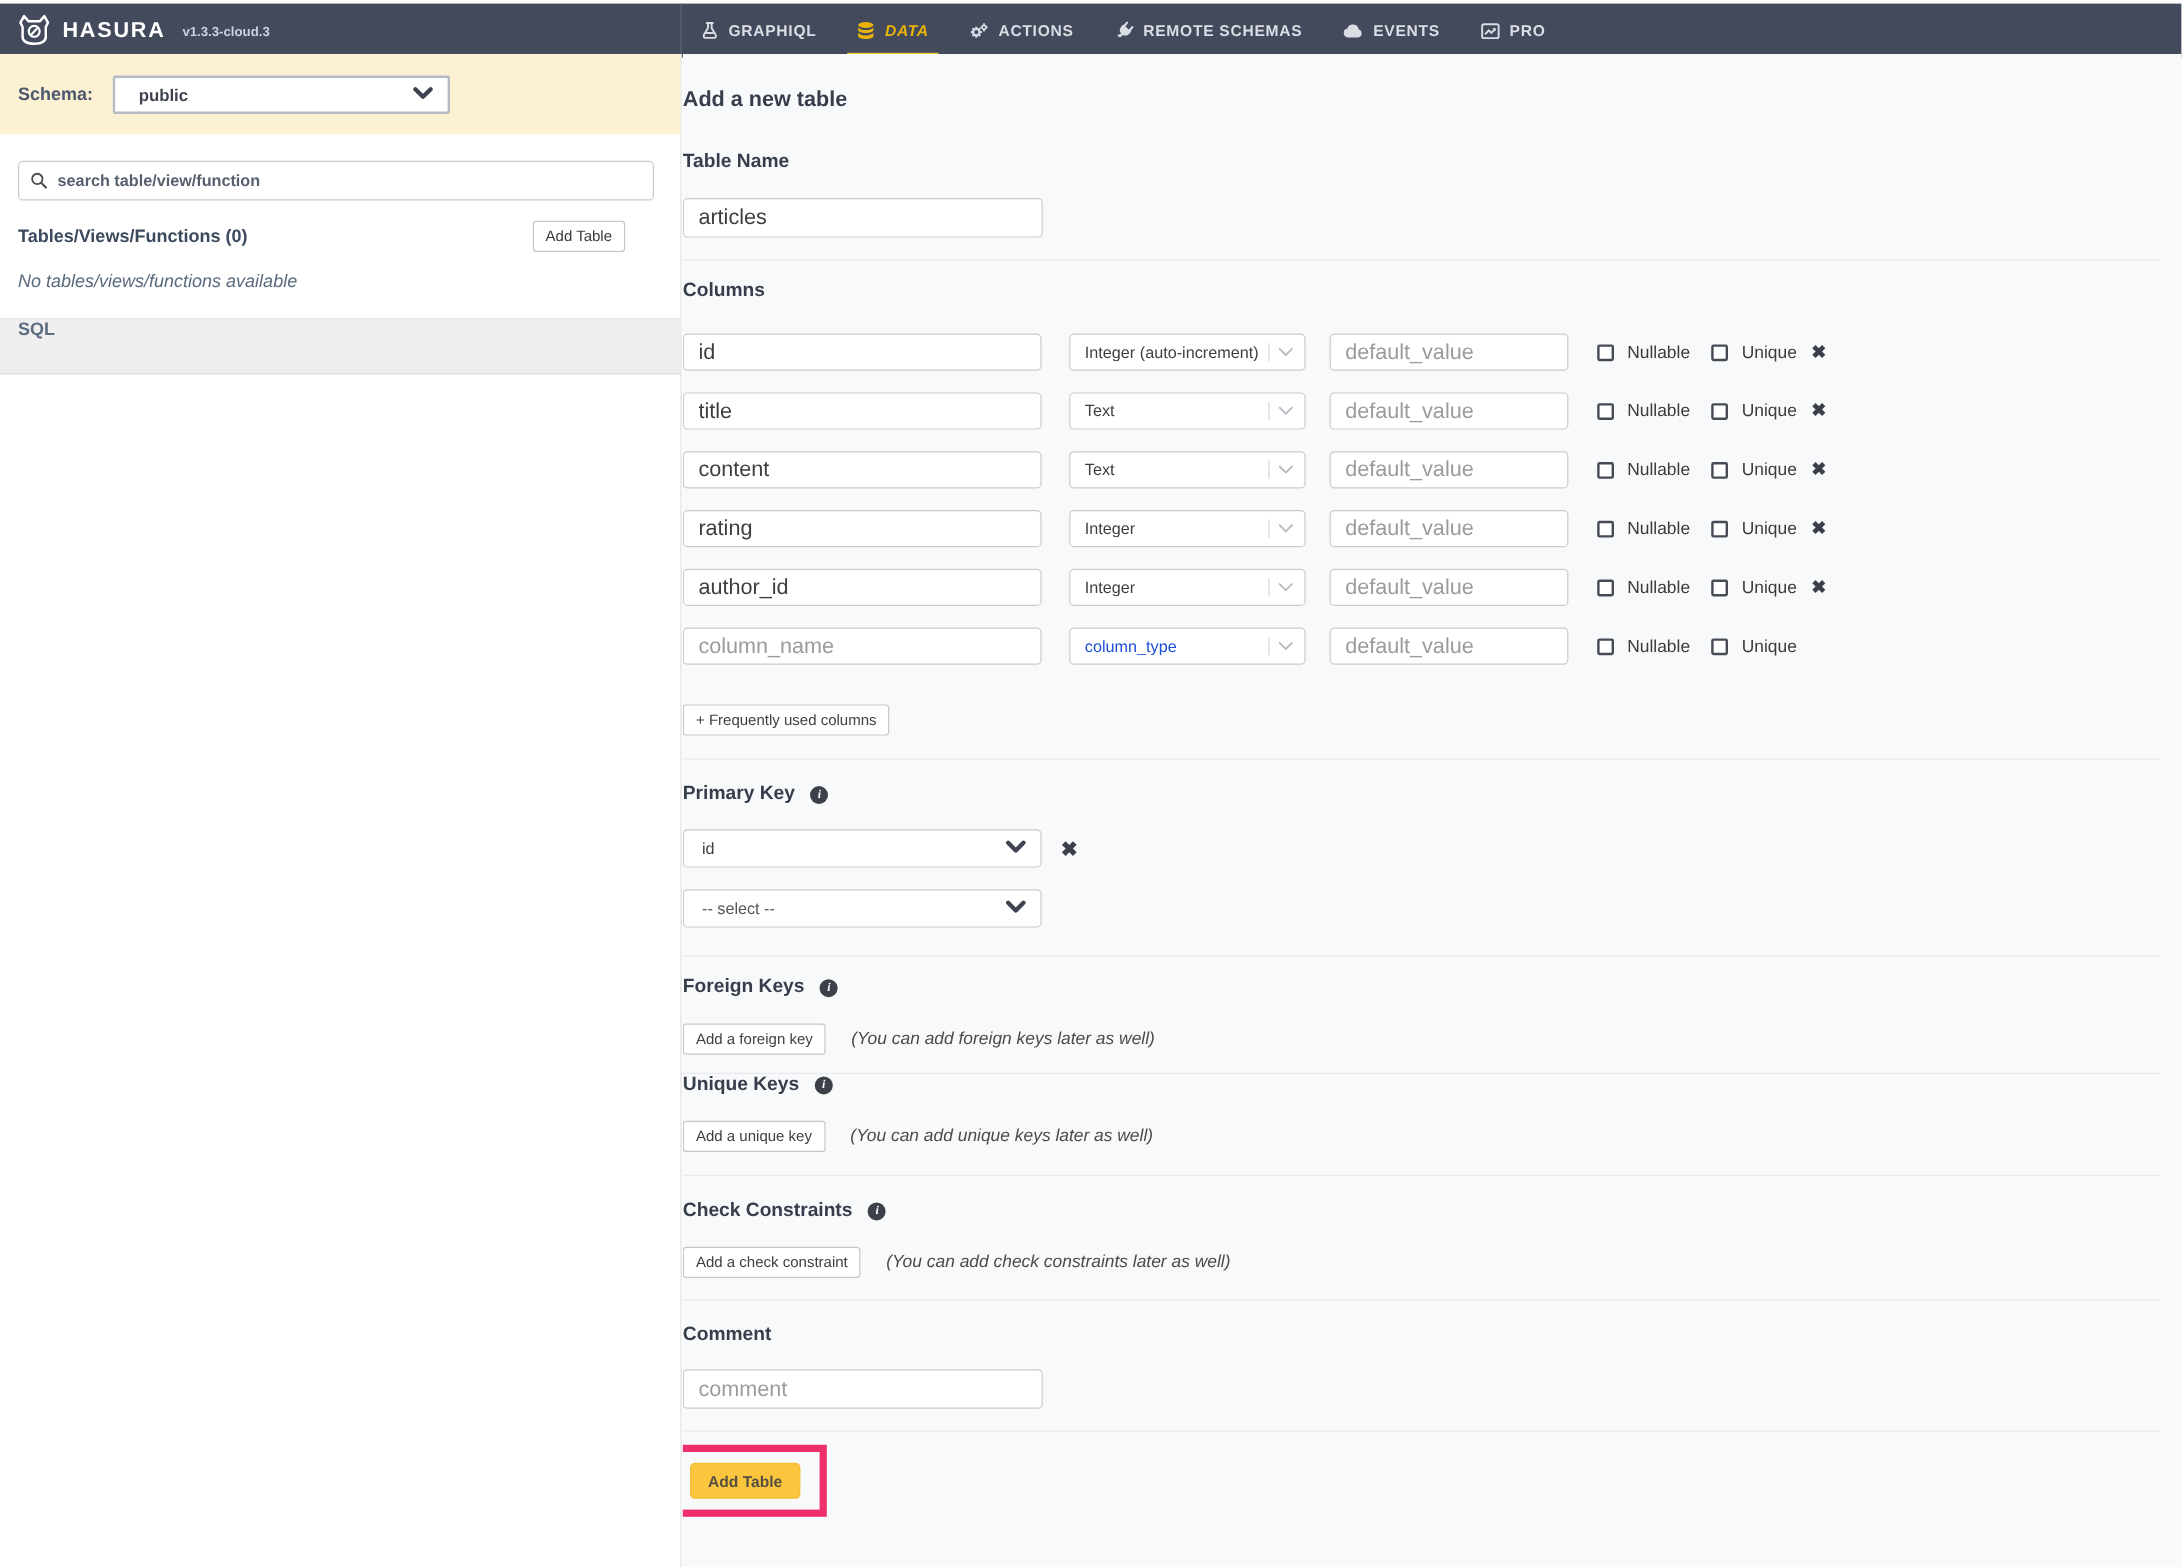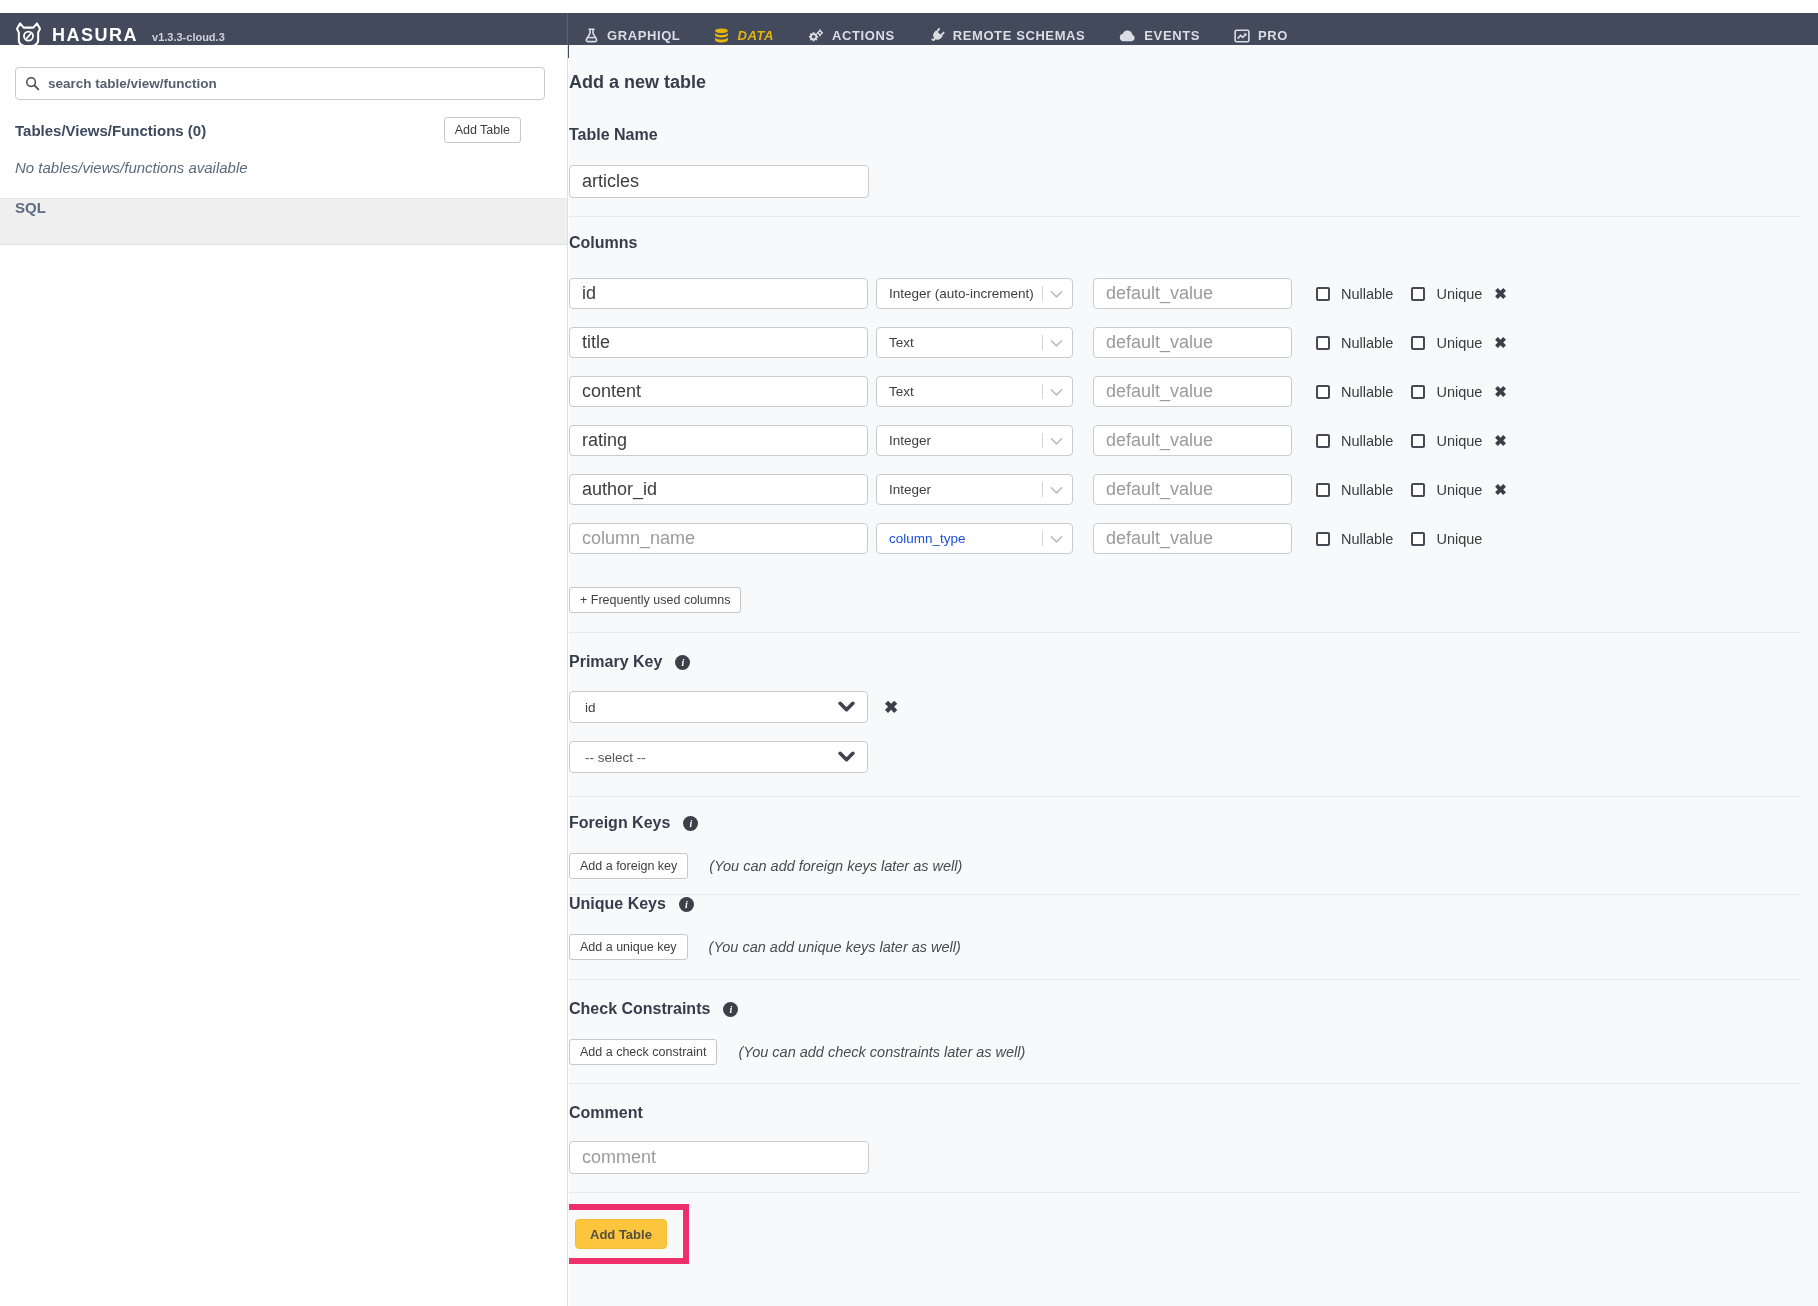--- a/index.html
+++ b/index.html
@@ -6,21 +6,21 @@
   html,body { width:1818px; height:1306px; }
   body {
     font-family: "Liberation Sans", sans-serif;
     position: relative;
     background:#ffffff;
     overflow:hidden;
     color:#3e3e3e;
   }
   
   .topnav {
-    position:absolute; left:0; top:13px; width:1818px; height:45px;
+    position:absolute; left:0; top:3px; width:1818px; height:45px;
     background:#434a5c; display:flex; align-items:stretch;
   }
   .brand-zone {
     width:568px; display:flex; align-items:center; padding-left:14px;
     border-right:1px solid #5b6275; flex:none;
   }
   .brand-logo { width:29px; height:29px; flex:none; }
   .brand-name {
     color:#ffffff; font-size:18px; font-weight:bold; letter-spacing:1.5px;
     margin-left:9px;
@@ -93,21 +93,21 @@
   }
   .txt-input::placeholder { color:#9b9b9b; opacity:1; }
   .lbl-table-name { margin-top:33px; }
   .table-name-input { width:300px; margin-top:21px; display:block; }
   .hr-1 { margin-top:18px; }
   .lbl-columns { margin-top:17px; }
   .columns-rows { margin-top:26px; }
   .col-row { display:flex; align-items:center; height:31px; margin-bottom:18px; }
   .col-name-input { width:299px; height:31px; }
   .type-select {
-    width:197px; height:31px; margin-left:8px; background:#fff;
+    width:197px; height:31px; margin-left:23px; background:#fff;
     border:1px solid #cbcbcb; border-radius:4px;
     display:flex; align-items:center; padding:0 9px 0 12px; cursor:pointer;
   }
   .type-select .txt { flex:1; font-size:13.5px; color:#3e3e3e; white-space:nowrap; overflow:hidden; }
   .type-select .txt.ph { color:#1d4ed8; }
   .type-select .sep { width:1px; height:15px; background:#d4d4d4; margin:0 7px 0 4px; flex:none; }
   .col-default-input { width:199px; height:31px; margin-left:20px; }
   .chk {
     appearance:none; -webkit-appearance:none; width:14px; height:14px;
     border:2px solid #454a55; border-radius:2px; background:#fff; cursor:pointer; flex:none;
@@ -246,20 +246,31 @@
             <path d="M4.4 13.2l4-4 2.5 2.5 4.3-4.3" fill="none" stroke="currentColor" stroke-width="2"></path>
             <path d="M11.8 6.8h3.6v3.6z" fill="currentColor"></path>
           </svg>
         </span>
         <span>PRO</span>
       </div>
     </div>
 </div>
 
 <div class="sidebar">
+  <div class="schema-bar">
+    <span class="schema-label">Schema:</span>
+    <div class="schema-select">
+      <span class="sel-text">public</span>
+      <span>
+        <svg viewBox="0 0 16 10" width="17" height="11">
+            <path d="M2 2l6 6 6-6" fill="none" stroke="#3f4450" stroke-width="3.4" stroke-linecap="round" stroke-linejoin="round"></path>
+          </svg>
+      </span>
+    </div>
+  </div>
   <div class="search-wrap">
     <span class="search-icon">
       <svg viewBox="0 0 16 16" width="15" height="15">
           <circle cx="6.5" cy="6.5" r="4.6" fill="none" stroke="#4a4a4a" stroke-width="1.6"></circle>
           <line x1="10.1" y1="10.1" x2="14.2" y2="14.2" stroke="#4a4a4a" stroke-width="1.9" stroke-linecap="round"></line>
         </svg>
     </span>
     <input class="search-input" type="text" placeholder="search table/view/function" style="">
   </div>
   <div class="tables-head-row">

